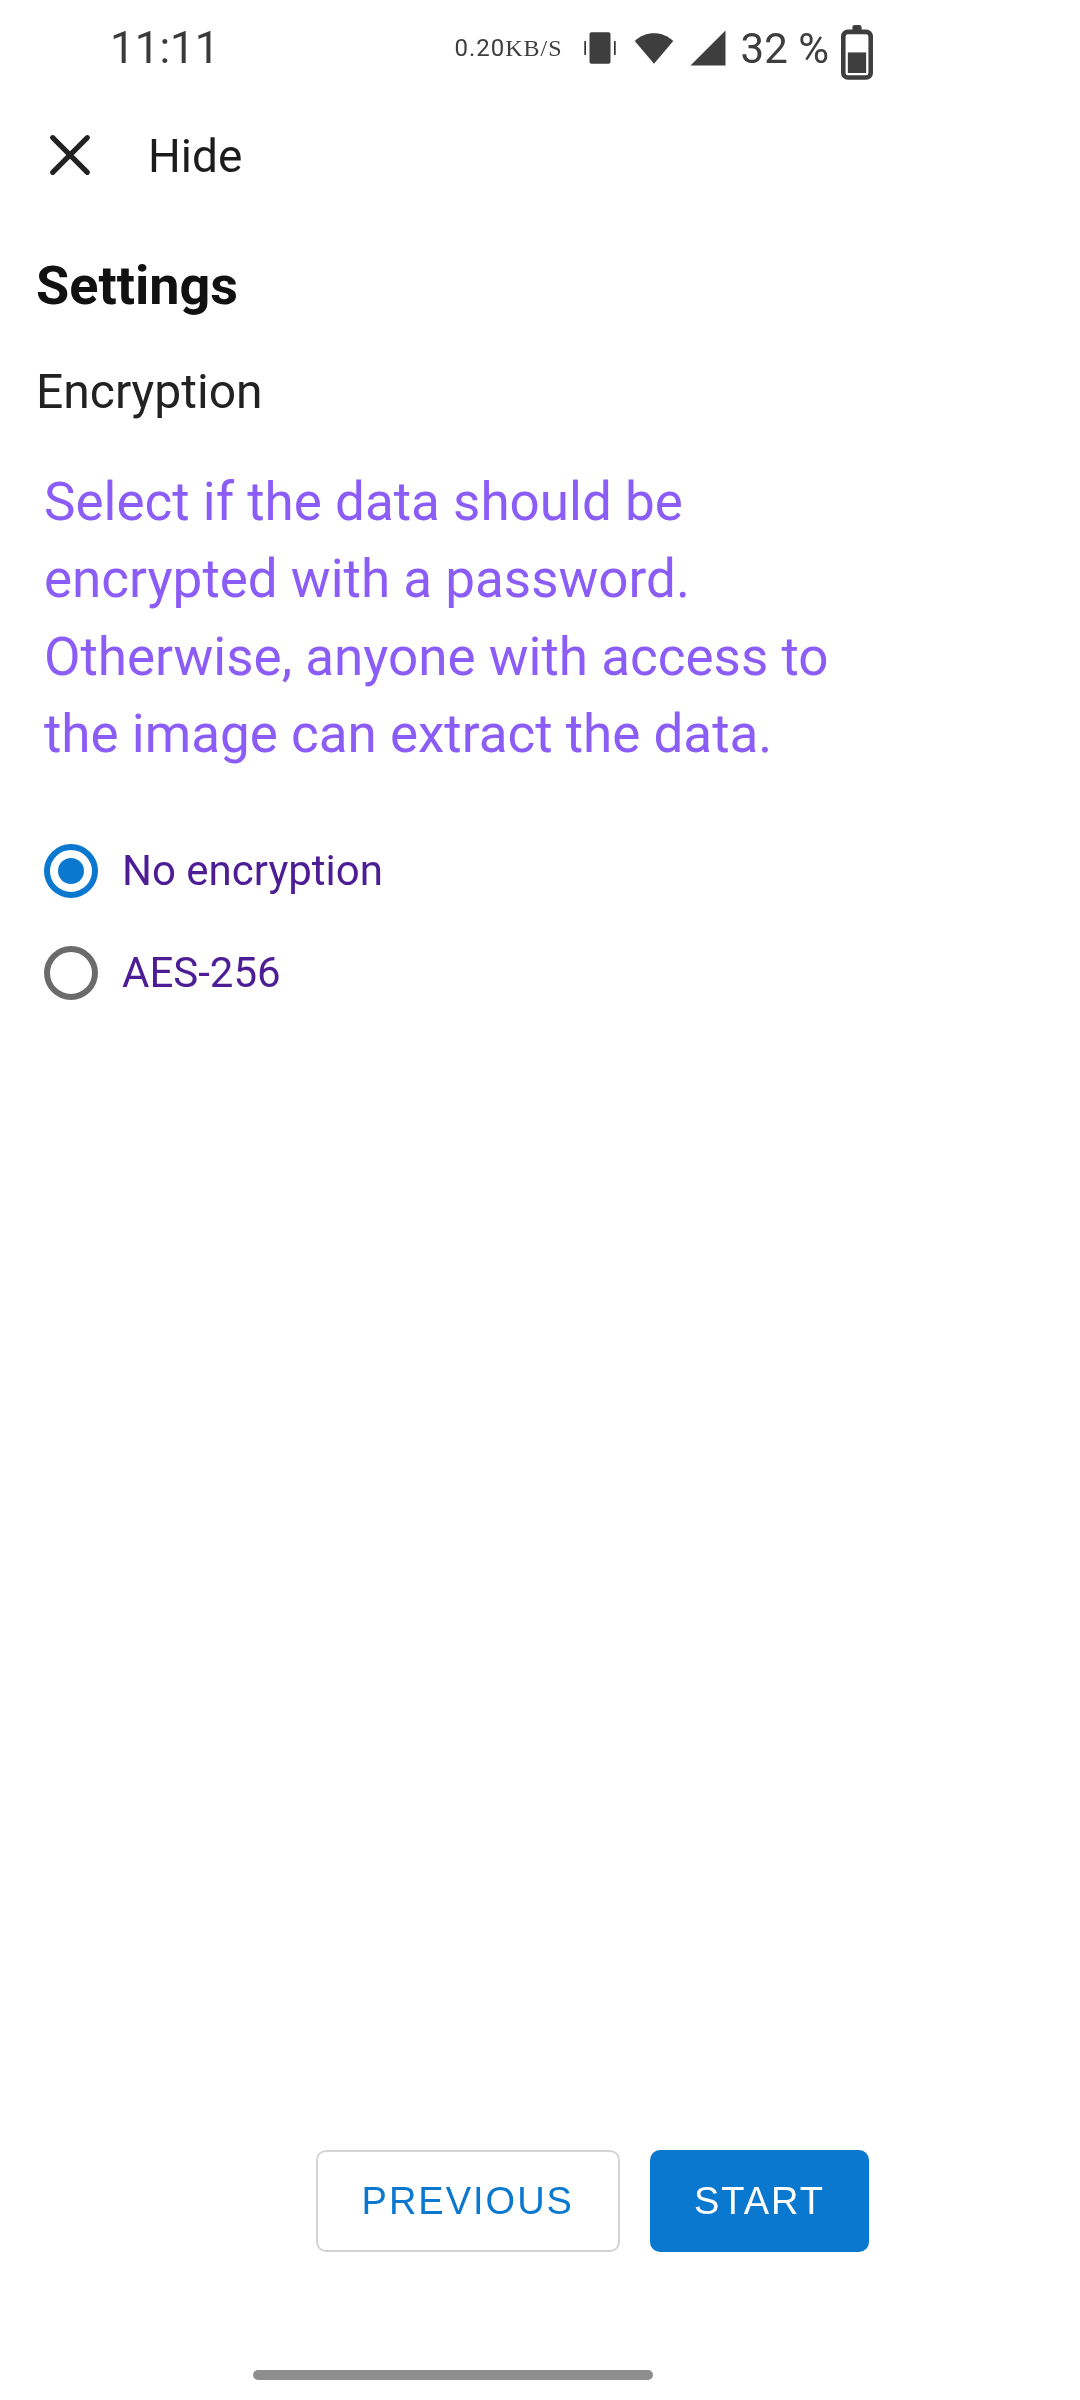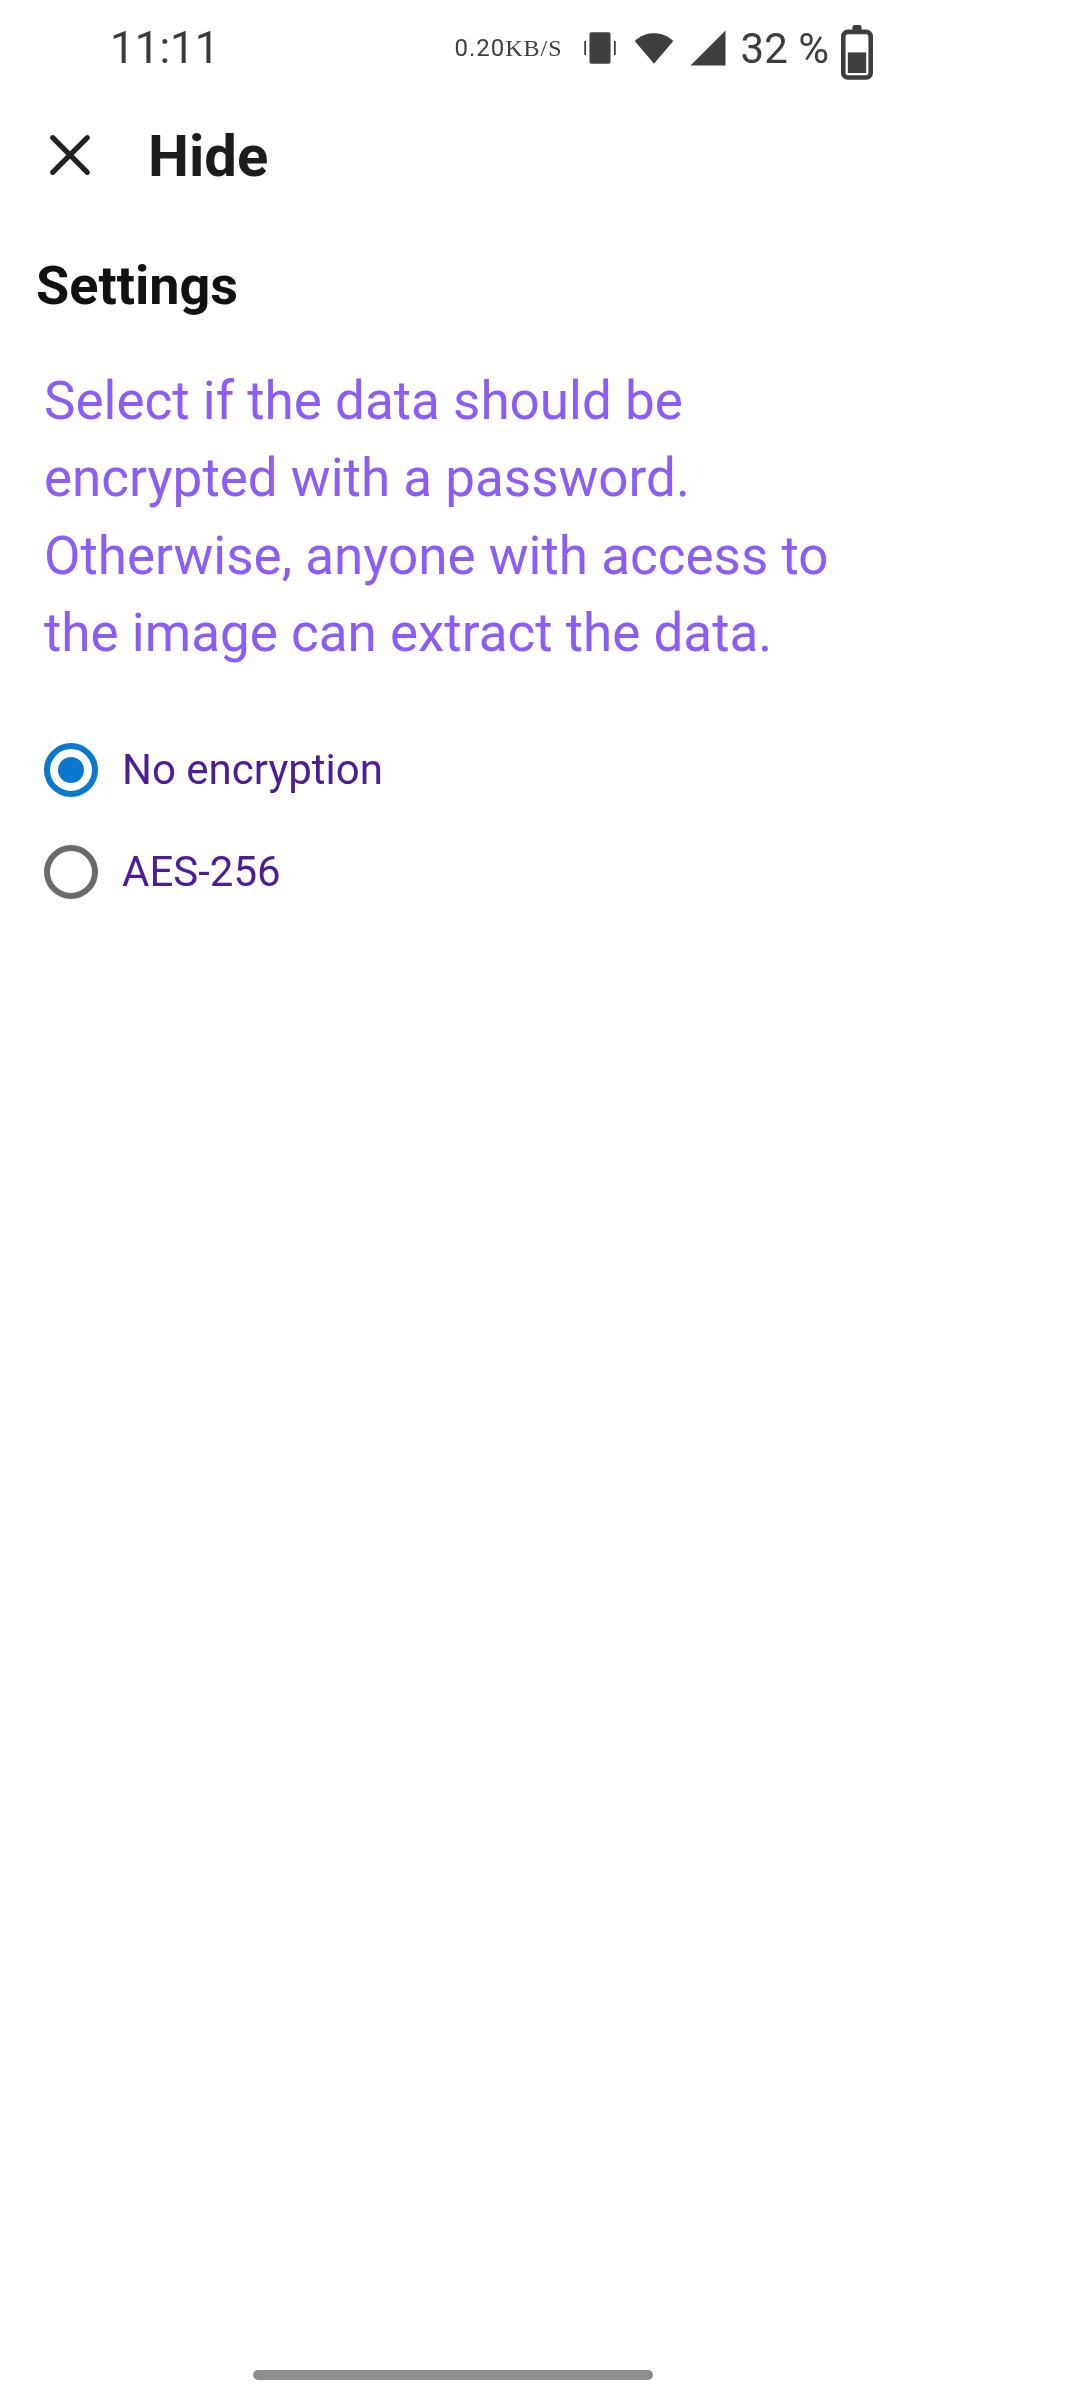--- a/index.html
+++ b/index.html
@@ -13,21 +13,21 @@
     .net-speed .v { font-size: 24px; letter-spacing: 1px; }
     .net-speed .u { font-size: 24px; letter-spacing: 1px; font-family: Liberation Serif, serif; }
     .batt-pct { font-size: 42px; }
     .status-icon { width: 42px; height: 42px; color: #3e3e3e; }
     .batt-icon { width: 32px; height: 46px; }
 
     
     .app-bar { height: 120px; display: flex; align-items: center; padding: 0 36px; }
     .close-btn { width: 68px; height: 68px; display: flex; align-items: center; justify-content: center; background: none; border: none; cursor: pointer; margin-right: 44px; }
     .close-btn svg { width: 52px; height: 52px; color: #222; }
-    .app-title { font-size: 58px; font-weight: 700; color: #1c1c1c; }
+    .app-title { font-size: 46px; font-weight: 400; color: #1c1c1c; }
 
     
     .content { padding: 38px 36px 0 36px; }
     .h1 { font-size: 54px; font-weight: 700; color: #111; margin-bottom: 46px; }
     .h2 { font-size: 48px; font-weight: 400; color: #222; margin-bottom: 44px; }
     .desc { font-size: 53px; line-height: 1.46; color: #8b5cf6; margin-bottom: 70px; margin-left: 8px; }
 
     .radio-group { display: flex; flex-direction: column; gap: 48px; padding-left: 8px; }
     .radio-row { display: flex; align-items: center; gap: 24px; cursor: pointer; }
     .radio-outer { width: 54px; height: 54px; border-radius: 50%; display: flex; align-items: center; justify-content: center; }
@@ -91,31 +91,36 @@
         <svg viewBox="0 0 24 24" fill="none" stroke="currentColor" stroke-width="2.4" stroke-linecap="round">
             <path d="M4 4l16 16M20 4L4 20"></path>
           </svg>
       </span>
     </button>
     <div class="app-title">Hide</div>
   </div>
 
   <div class="content">
     <div class="h1">Settings</div>
+    <div class="h2">Encryption</div>
     <p class="desc">Select if the data should be encrypted with a password. Otherwise, anyone with access to the image can extract the data.</p>
 
     <div class="radio-group">
       <div class="radio-row">
         <span class="radio-outer selected">
             <span class="radio-inner"></span>
           </span>
         <span class="radio-label">No encryption</span>
       </div>
       <div class="radio-row">
         <span class="radio-outer unselected"></span>
         <span class="radio-label">AES-256</span>
       </div>
     </div>
   </div>
 
+  <div class="footer">
+    <button class="btn btn-secondary">PREVIOUS</button>
+    <button class="btn btn-primary">START</button>
+  </div>
 
   <div class="nav-handle"></div>
 </div>
 
 </body></html>

